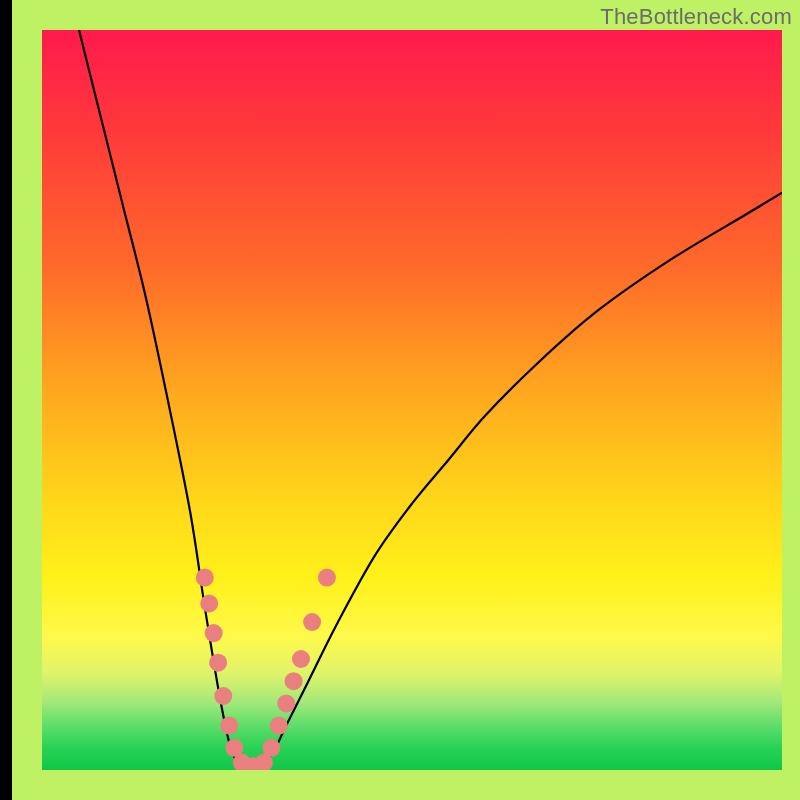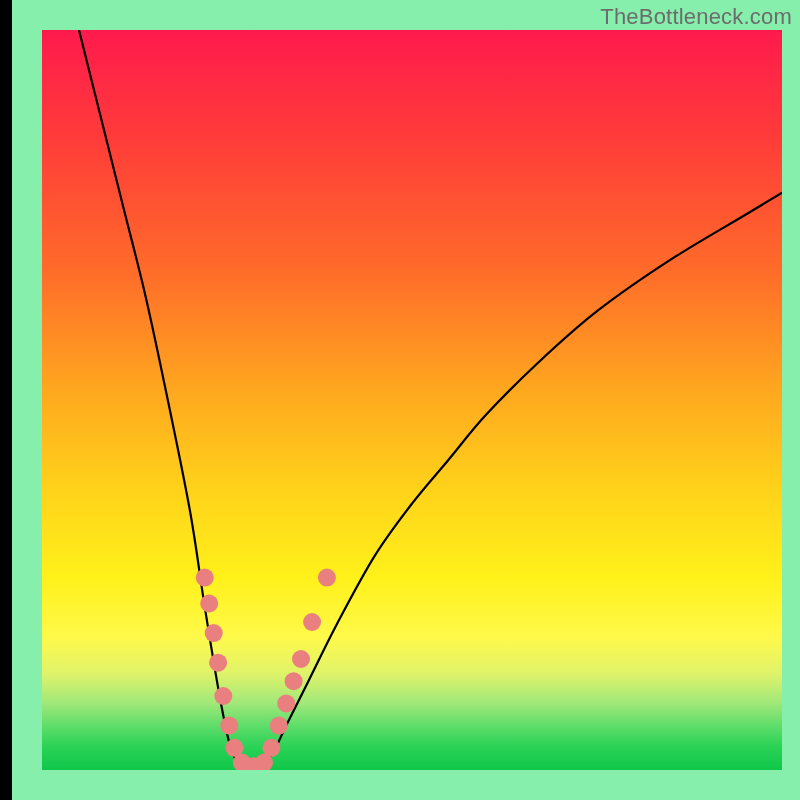--- a/index.html
+++ b/index.html
@@ -7,21 +7,21 @@
     padding: 0;
     width: 800px;
     height: 800px;
     background: #000;
     overflow: hidden;
     font-family: Arial, Helvetica, sans-serif;
   }
   .frame {
     position: absolute;
     inset: 0;
-    background: #86efac;
+    background: #bef264;
     margin-left: 12px;
   }
   .plot {
     position: absolute;
     left: 30px;
     top: 30px;
     width: 740px;
     height: 740px;
     background: linear-gradient(
       to bottom,

